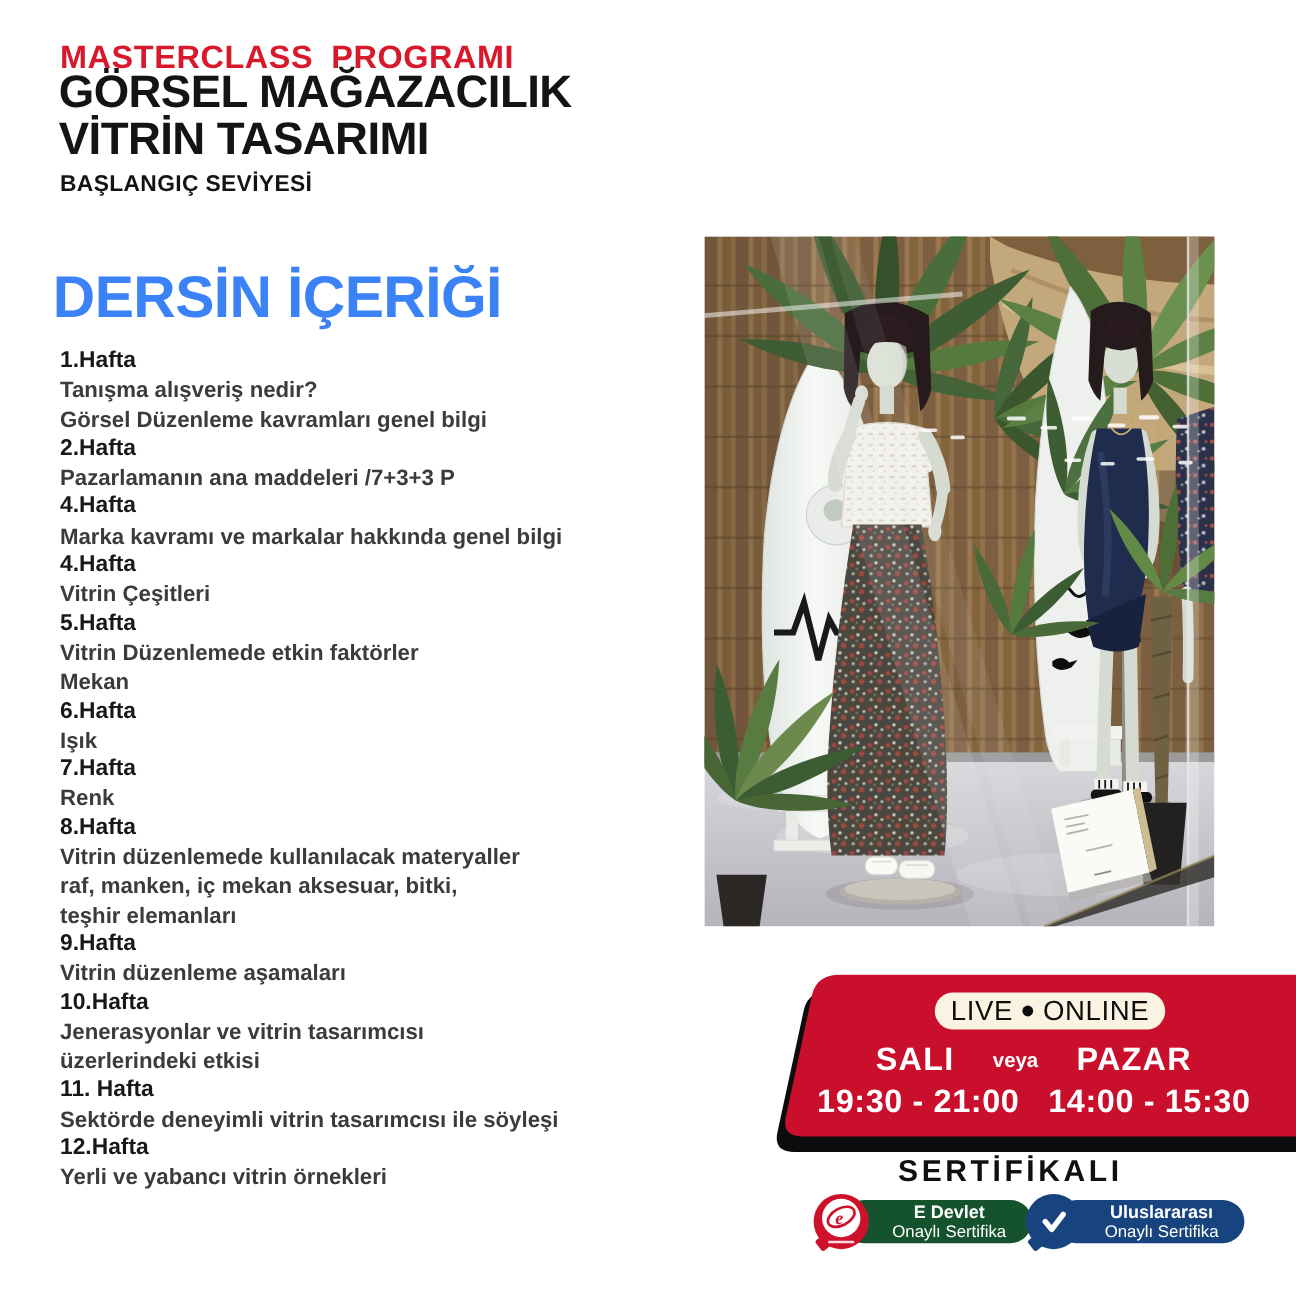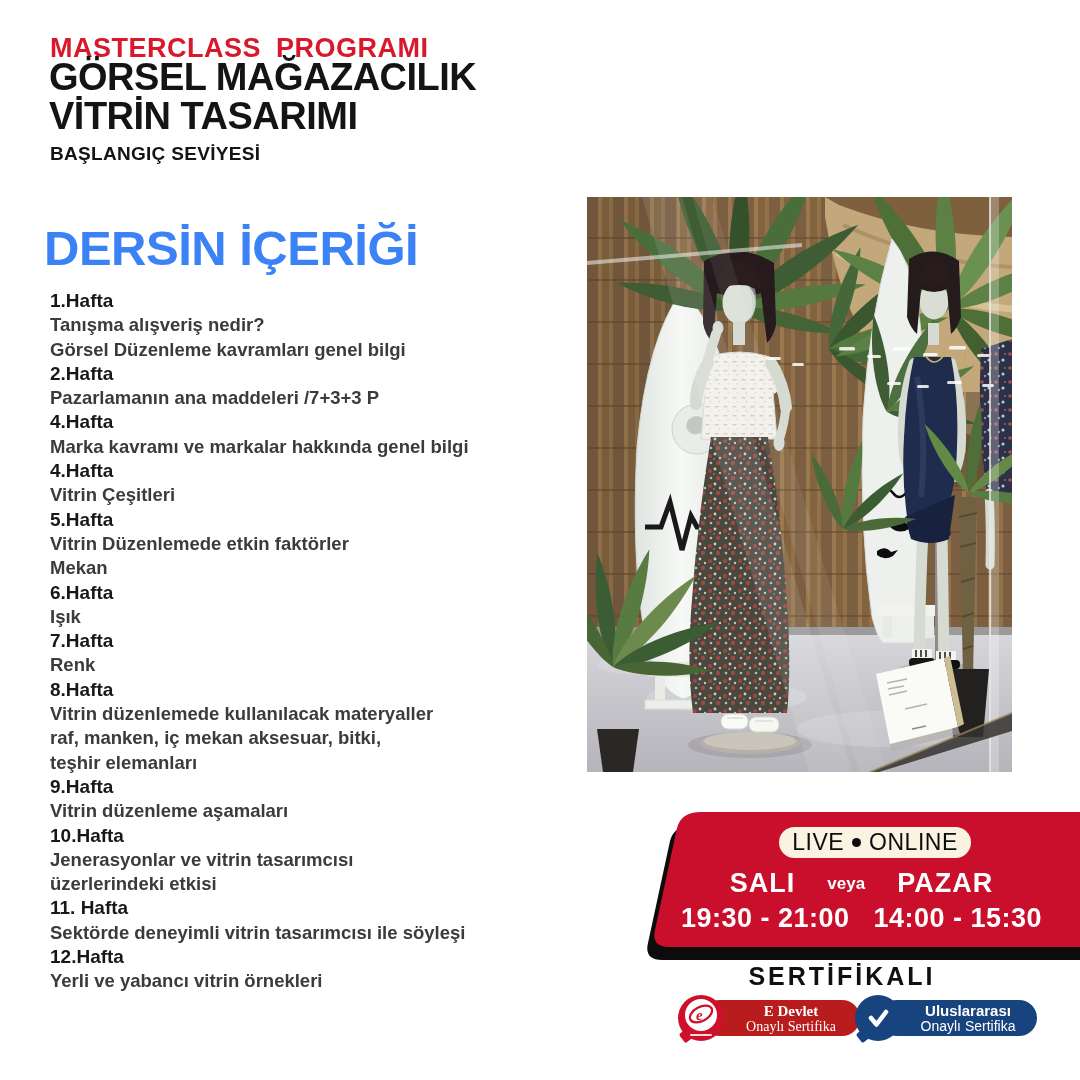--- a/index.html
+++ b/index.html
@@ -36,21 +36,21 @@
          gap:24px;color:#fff;font-size:27px;font-weight:800;letter-spacing:.5px;}
   
   .cert-title{position:absolute;left:672px;top:962px;width:340px;text-align:center;
               font-size:25px;font-weight:800;letter-spacing:3px;color:#101010;}
   .badge{position:absolute;top:995px;width:170px;height:50px;}
   .badge.red{left:678px;}
   .badge.blue{left:855px;}
   .badge .bpill{position:absolute;left:24px;top:5px;width:138px;height:36px;border-radius:18px;
         display:flex;flex-direction:column;align-items:center;justify-content:center;
         padding-left:20px;color:#fff;}
-  .badge.red .bpill{background:#b91c1c;font-family:Liberation Serif, serif;}
+  .badge.red .bpill{background:#14532d;}
   .badge.blue .bpill{background:#17447e;}
   .btitle{font-size:15px;font-weight:700;line-height:16px;}
   .bsub{font-size:14px;font-weight:400;line-height:15px;}
   .bcircle{position:absolute;left:0;top:0;width:46px;height:46px;border-radius:50%;}
   .badge.red .bcircle{background:#cf102b;}
   .badge.blue .bcircle{background:#17447e;}
   .tail{position:absolute;left:3px;bottom:0px;width:11px;height:11px;transform:rotate(52deg);border-radius:2px;}
   .badge.red .tail{background:#cf102b;}
   .badge.blue .tail{background:#17447e;}
   .ecirc{position:absolute;left:7px;top:4px;width:32px;height:32px;border-radius:50%;background:#fff;}

